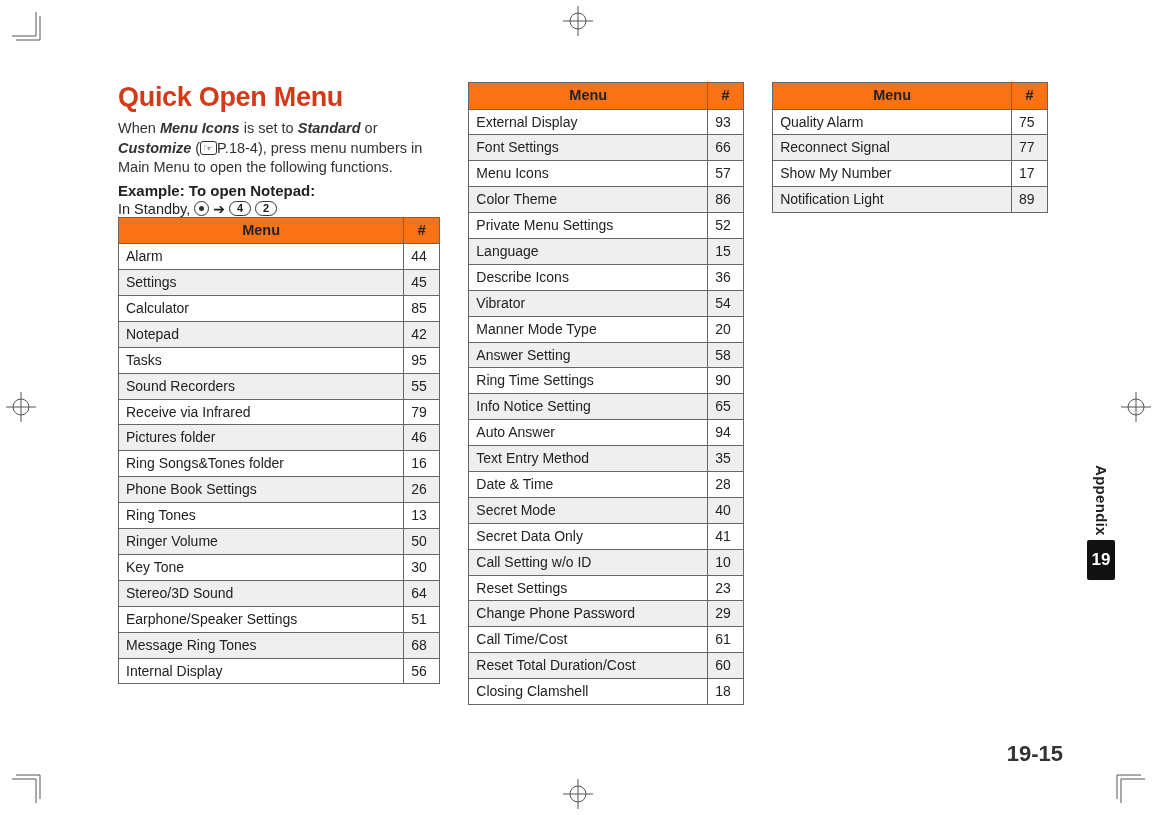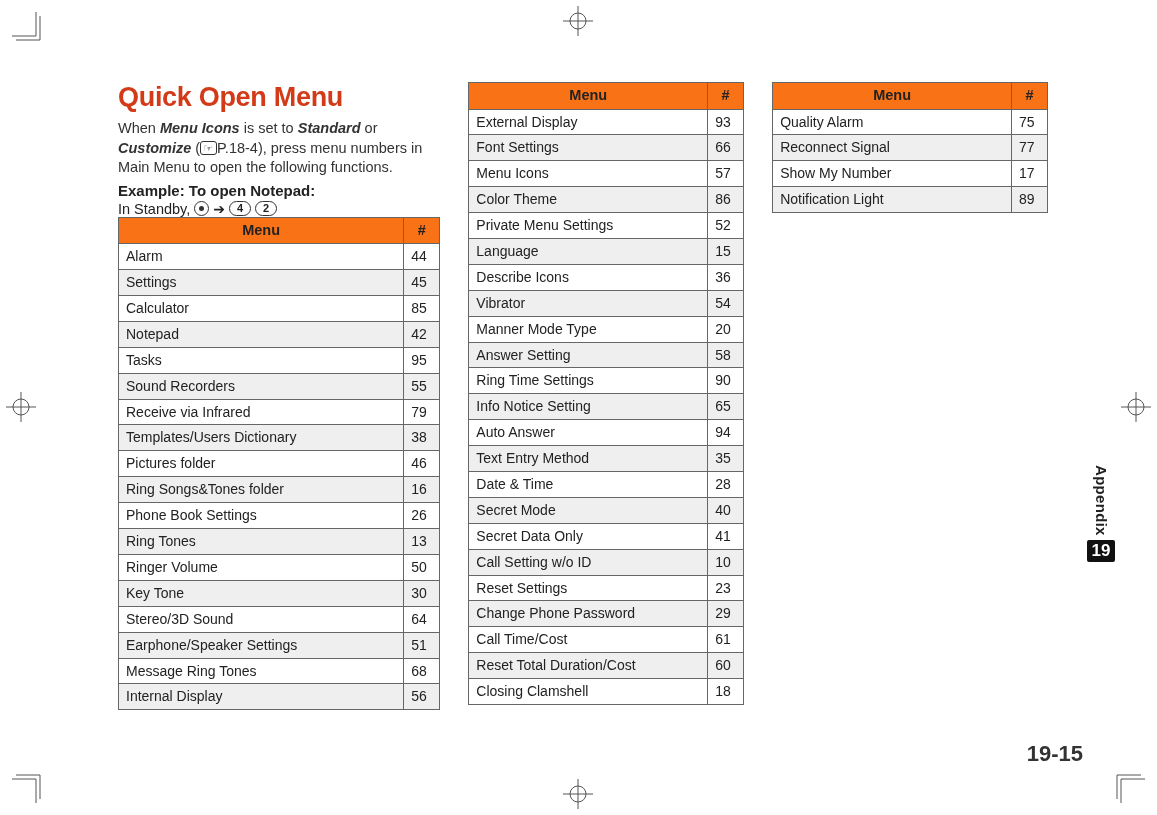--- a/index.html
+++ b/index.html
@@ -106,27 +106,27 @@
     font-size: 15px;
     letter-spacing: 0.3px;
     color: #222;
   }
   .sidetab .chip {
     margin-top: 4px;
     background: #111;
     color: #fff;
     font-weight: 700;
     font-size: 17px;
-    width: 28px; height: 22px;
+    width: 28px; height: 40px;
     display: flex; align-items: center; justify-content: center;
     border-radius: 2px;
   }
   .pagenum {
     position: absolute;
-    right: 74px;
+    right: 94px;
     bottom: 48px;
     font-size: 22px;
     font-weight: 700;
     color: #333;
   }
 </style>
 </head>
 <body>
 
 <div class="crop" style="left:12px;top:12px">
@@ -225,24 +225,20 @@
             </tr>
             <tr>
               <td>Sound Recorders</td>
               <td class="n">55</td>
             </tr>
             <tr>
               <td>Receive via Infrared</td>
               <td class="n">79</td>
             </tr>
             <tr>
-              <td>Templates/Users Dictionary</td>
-              <td class="n">38</td>
-            </tr>
-            <tr>
               <td>Pictures folder</td>
               <td class="n">46</td>
             </tr>
             <tr>
               <td>Ring Songs&amp;Tones folder</td>
               <td class="n">16</td>
             </tr>
             <tr>
               <td>Phone Book Settings</td>
               <td class="n">26</td>

